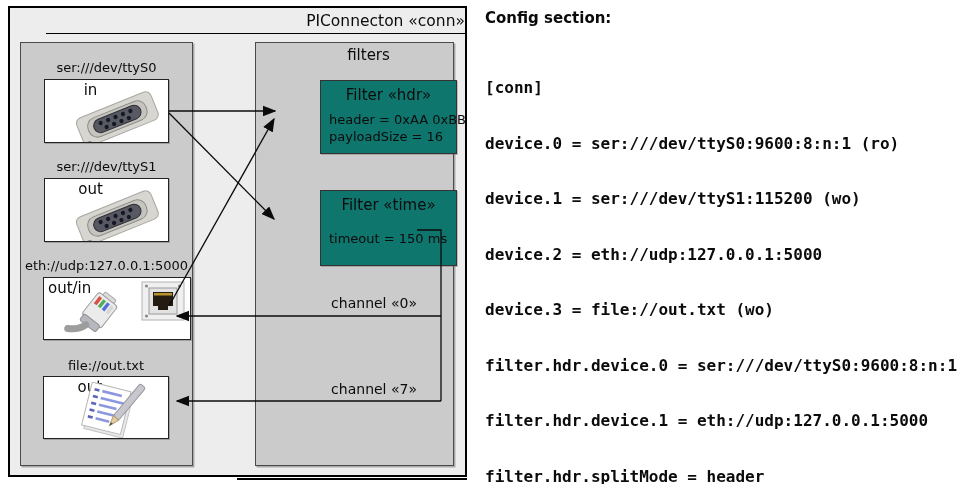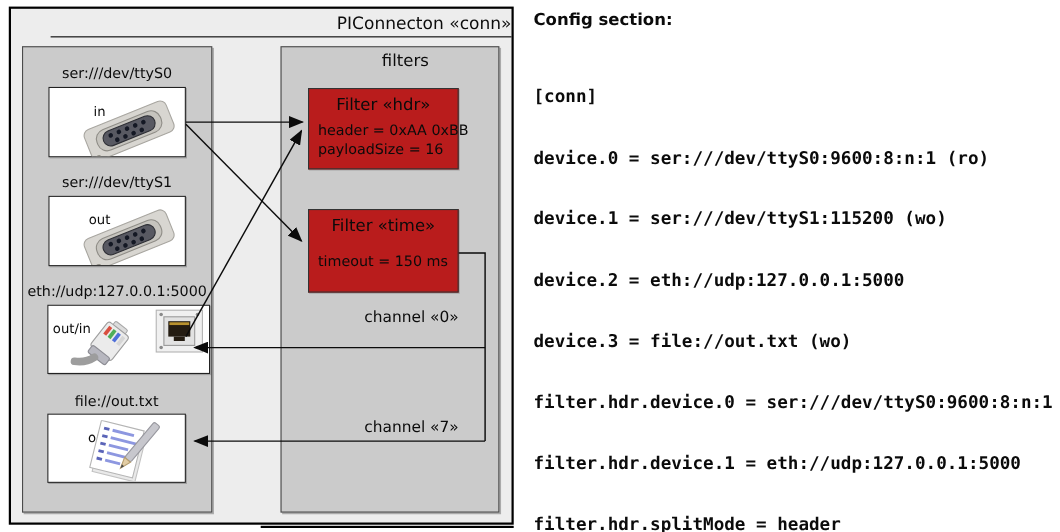--- a/index.html
+++ b/index.html
@@ -14,27 +14,27 @@
   
   .panel{position:absolute;box-sizing:border-box;background:#cbcbcb;border:1.4px solid #4a4a4a;
          box-shadow:1.5px 1.5px 0 rgba(70,70,70,.4);}
   .devices-panel{left:20px;top:42px;width:173px;height:424px;}
   .filters-panel{left:255px;top:42px;width:199px;height:424px;}
   .filters-title{position:absolute;left:255px;top:46px;width:227px;text-align:center;font-size:15px;}
   
   .dev-url{position:absolute;font-size:13px;text-align:center;white-space:nowrap;}
   .dev-box{position:absolute;box-sizing:border-box;background:#fff;border:1.5px solid #222;
            box-shadow:1px 1px 0 rgba(80,80,80,.35);}
-  .port-label{position:absolute;top:14px;font-size:12px;white-space:nowrap;}
+  .port-label{position:absolute;top:1px;font-size:15px;white-space:nowrap;}
   .port-center{left:0;right:26%;text-align:center;}
   .port-left{left:4px;}
   .dev-icon{position:absolute;}
   
-  .filter-box{position:absolute;box-sizing:border-box;background:#b91c1c;border:1.3px solid #333;
-              box-shadow:1px 1px 0 rgba(80,80,80,.3);}
+  .filter-box{position:absolute;box-sizing:border-box;background:#0f766e;border:1.3px solid #333;
+              box-shadow:1px 1px 0 rgba(80,80,80,.3);margin-left:40px;}
   .filter-title{position:absolute;left:0;right:0;top:5px;text-align:center;font-size:15px;}
   .filter-attrs{position:absolute;left:8px;font-size:13px;line-height:16.5px;white-space:nowrap;}
   
   .chan-label{position:absolute;width:117px;text-align:right;font-size:14px;white-space:nowrap;}
   
   .wires{position:absolute;left:0;top:0;pointer-events:none;z-index:7;}
   
   .config-heading{position:absolute;left:485px;top:9px;font-family:"DejaVu Sans",sans-serif;
                   font-weight:bold;font-size:15px;}
   .config-body{position:absolute;left:485px;top:42px;font-family:"DejaVu Sans Mono",monospace;
@@ -163,21 +163,21 @@
     </div>
   </div>
 
   <div class="filter-box" style="left:280px;top:190px;width:137px;height:76px;">
     <div class="filter-title">Filter «time»</div>
     <div class="filter-attrs" style="top:40px;">
       <div>timeout = 150 ms</div>
     </div>
   </div>
 
-  <div class="chan-label" style="left:300px;top:281px;">channel «0»</div>
+  <div class="chan-label" style="left:300px;top:295px;">channel «0»</div>
   <div class="chan-label" style="left:300px;top:381px;">channel «7»</div>
 
   <svg class="wires" width="964" height="484" viewBox="0 0 964 484">
     <defs>
       <marker id="arr" viewBox="0 0 10 8" refX="9" refY="4" markerWidth="10.5" markerHeight="8.5" orient="auto">
         <path d="M0,0 L10,4 L0,8 z" fill="#0b0b0b"></path>
       </marker>
     </defs>
     <g stroke="#0b0b0b" stroke-width="1.3" fill="none">
       <path d="M169,111 L275,111" marker-end="url(#arr)"></path>

